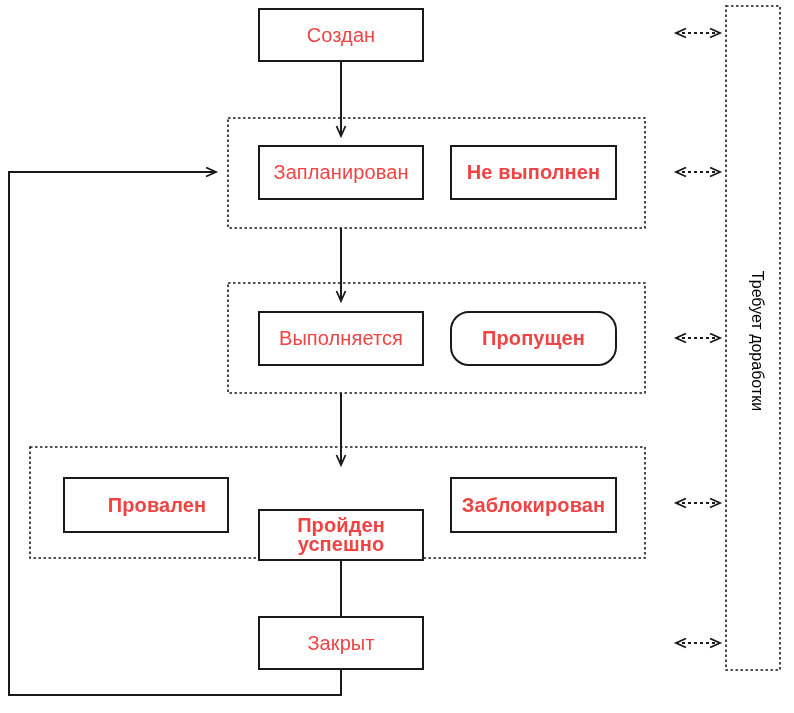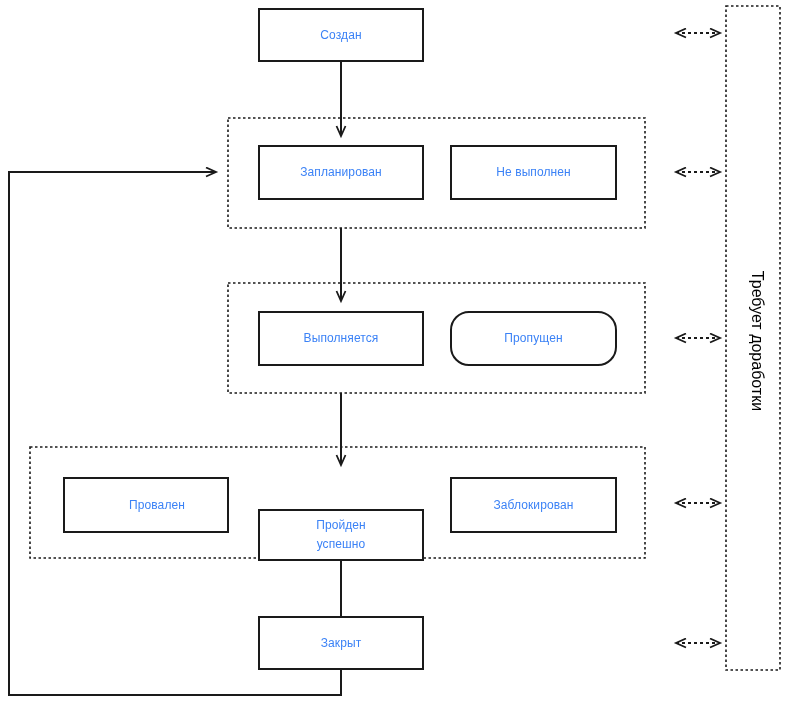--- a/index.html
+++ b/index.html
@@ -24,27 +24,27 @@
   }
   .node-box {
     position: absolute;
     box-sizing: border-box;
     border: 2px solid #1a1a1a;
     background: #ffffff;
     display: flex;
     align-items: center;
     justify-content: center;
     text-align: center;
-    color: #3b82f6;
-    font-size: 12px;
+    color: #ef4444;
+    font-size: 20px;
     line-height: 19px;
     letter-spacing: 0.1px;
   }
   .node-box.bold {
-    font-weight: normal;
+    font-weight: bold;
     justify-content: center;
   }
   .group-label-vertical {
     position: absolute;
     color: #000000;
     font-size: 16px;
     white-space: nowrap;
     transform-origin: 50% 50%;
     transform: rotate(90deg);
     text-align: center;

